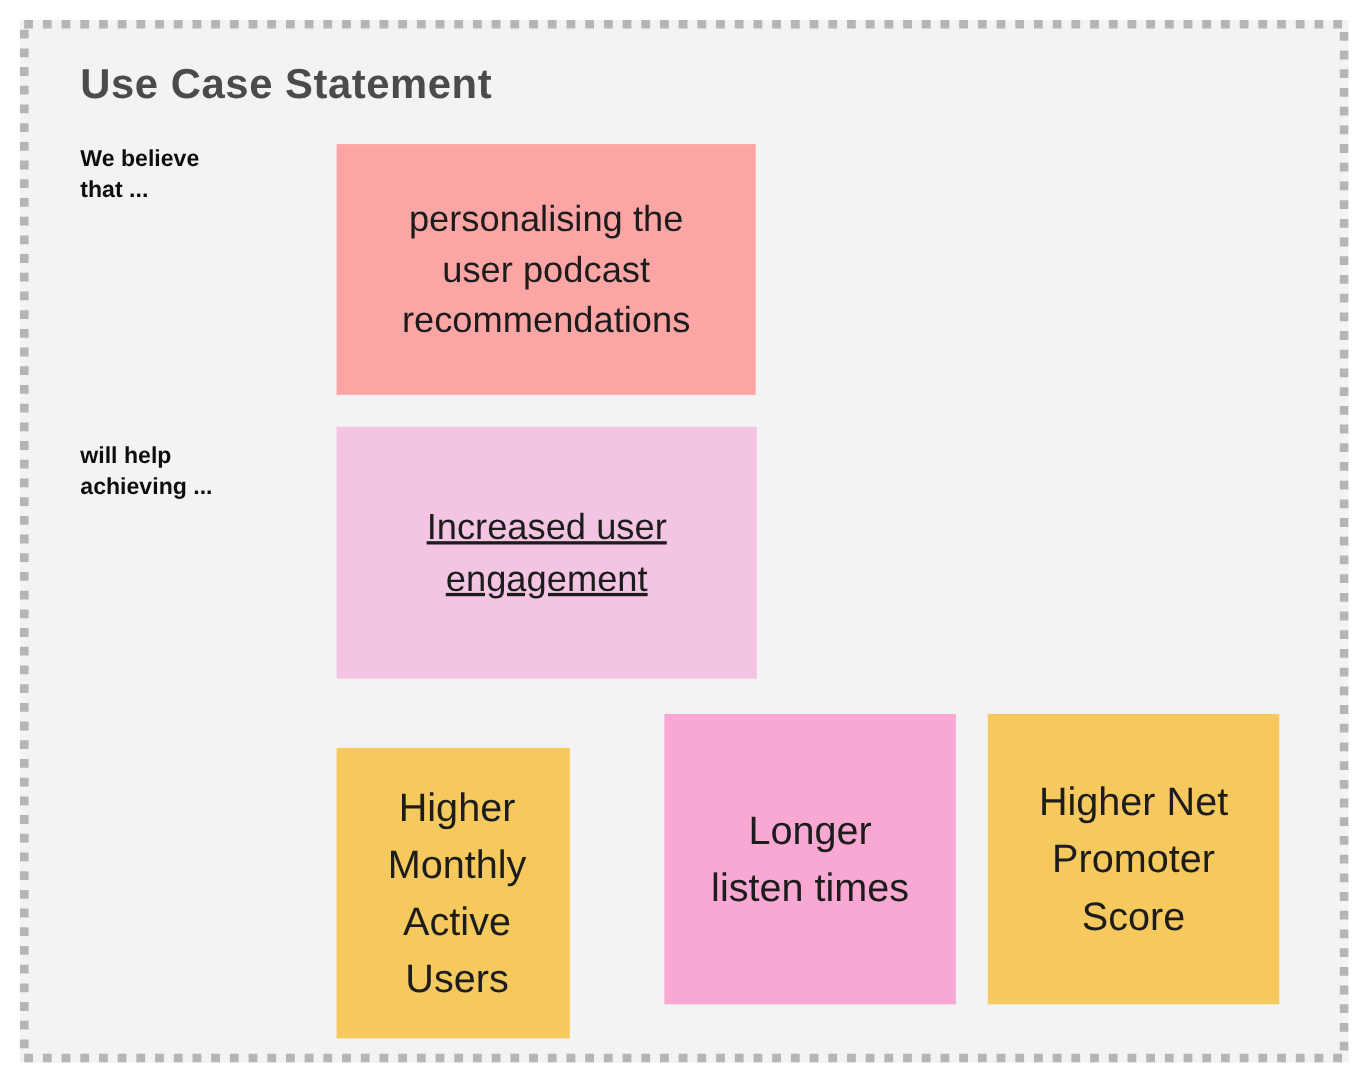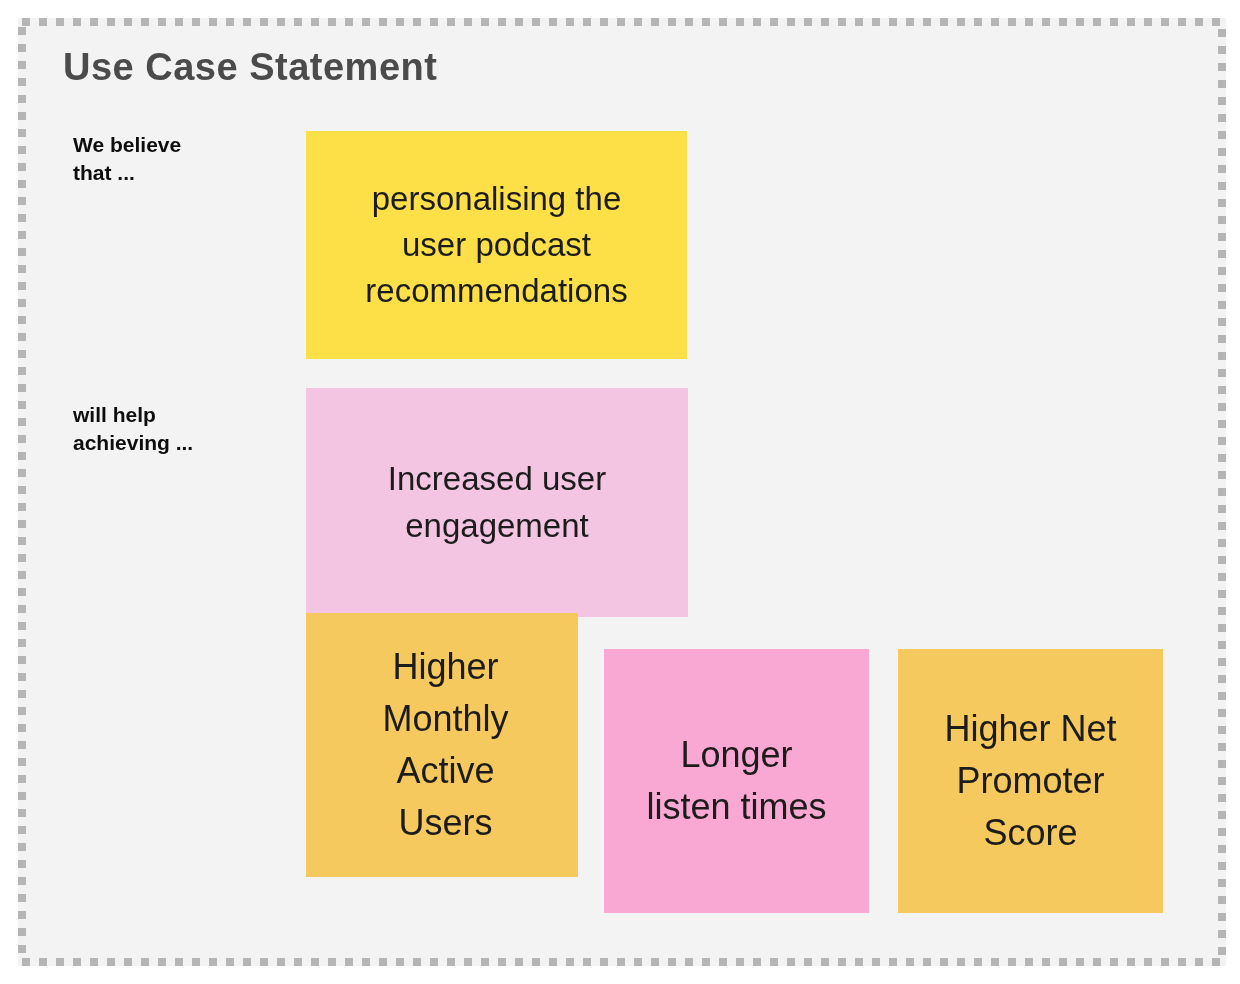--- a/index.html
+++ b/index.html
@@ -26,21 +26,21 @@
   .border-svg {
     position: absolute;
     left: 0;
     top: 0;
     pointer-events: none;
   }
   .board-title {
     position: absolute;
     left: 45px;
     top: 26px;
-    margin: 0;
+    margin: 10px;
     font-size: 38px;
     line-height: 1.25;
     font-weight: 700;
     letter-spacing: 0.5px;
     color: #4b4b4b;
     white-space: pre;
   }
   .row-label {
     position: absolute;
     font-size: 21px;
@@ -59,41 +59,41 @@
     justify-content: center;
     text-align: center;
     white-space: pre-line;
     color: #1c1c1c;
     box-sizing: border-box;
     padding: 10px;
   }
   .note-md { font-size: 33px; line-height: 1.4; }
   .note-lg { font-size: 36px; line-height: 1.45; }
   .note-yellow { left: 288px; top: 113px; width: 381px; height: 228px; }
-  .note-pink   { left: 288px; top: 370px; width: 382px; height: 229px; }
-  .note-o1     { left: 288px; top: 595px; width: 272px; height: 264px; padding-left: 17px; }
+  .note-pink   { left: 288px; top: 370px; width: 382px; height: 229px; text-decoration: underline; }
+  .note-o1     { left: 288px; top: 662px; width: 212px; height: 264px; padding-left: 17px; }
   .note-o2     { left: 586px; top: 631px; width: 265px; height: 264px; }
   .note-o3     { left: 880px; top: 631px; width: 265px; height: 264px; }
 </style>
 </head>
 <body>
 
 <div class="canvas">
   <div class="board" style="background: rgb(244, 243, 243);">
 
     <svg class="border-svg" width="1208" height="948" viewBox="0 0 1208 948" aria-hidden="true">
       <rect x="4" y="4" width="1200" height="940" fill="none" stroke="#b5b5b5" stroke-width="8" stroke-dasharray="8 9"></rect>
     </svg>
 
     <h1 class="board-title">Use Case Statement</h1>
 
     <div class="row-label label-r1">We believe
 that ...</div>
 
-    <div class="sticky-note note-md note-yellow" style="background: #fde047;">personalising the
+    <div class="sticky-note note-md note-yellow" style="background: #fca5a5;">personalising the
 user podcast
 recommendations</div>
 
     <div class="row-label label-r2">will help
 achieving ...</div>
 
     <div class="sticky-note note-md note-pink" style="background: rgb(244, 196, 227);">Increased user
 engagement</div>
 
 

